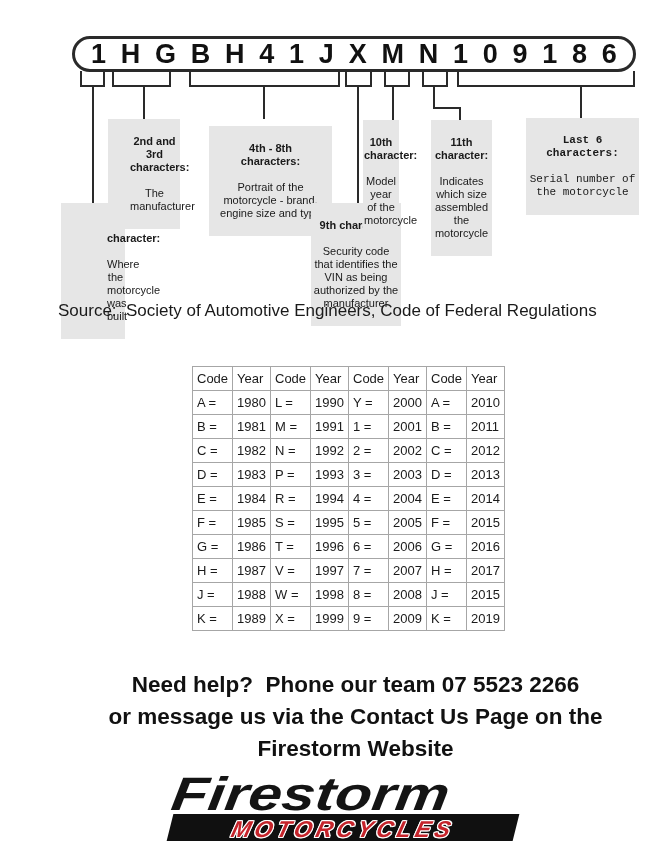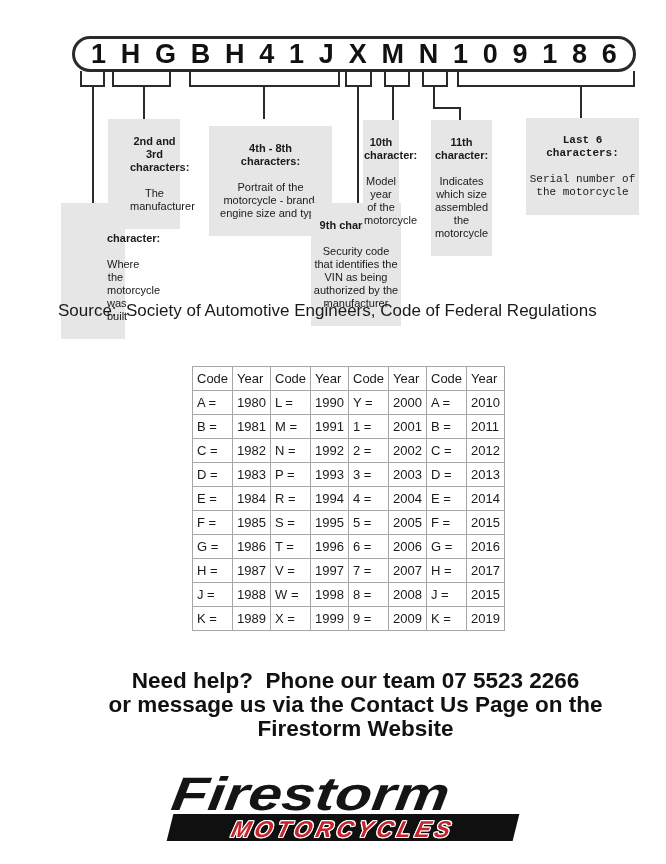--- a/index.html
+++ b/index.html
@@ -73,21 +73,21 @@
     padding:4px 4px; line-height:15px; height:24px;
   }
   .yeartable th { font-weight:normal; }
   .yeartable th:nth-child(odd),  .yeartable td:nth-child(odd)  { width:36px; }
   .yeartable th:nth-child(even), .yeartable td:nth-child(even) { width:34px; }
 
   
   .help {
     position:absolute; left:0; top:669px; width:666px;
     font-size:22.5px; font-weight:bold; color:#111;
-    text-align:center; line-height:24px; white-space:pre;padding-left:45px;
+    text-align:center; line-height:32px; white-space:pre;padding-left:45px;
   }
 
   
   .logo { position:absolute; left:158px; top:774px; width:370px; height:80px; }
   .logo-band {
     position:absolute; left:12px; top:40px; width:346px; height:27px;
     background:#101010; transform:skewX(-14deg);
   }
   .logo-sub {
     position:absolute; left:0; top:42px; width:100%; text-align:center;

